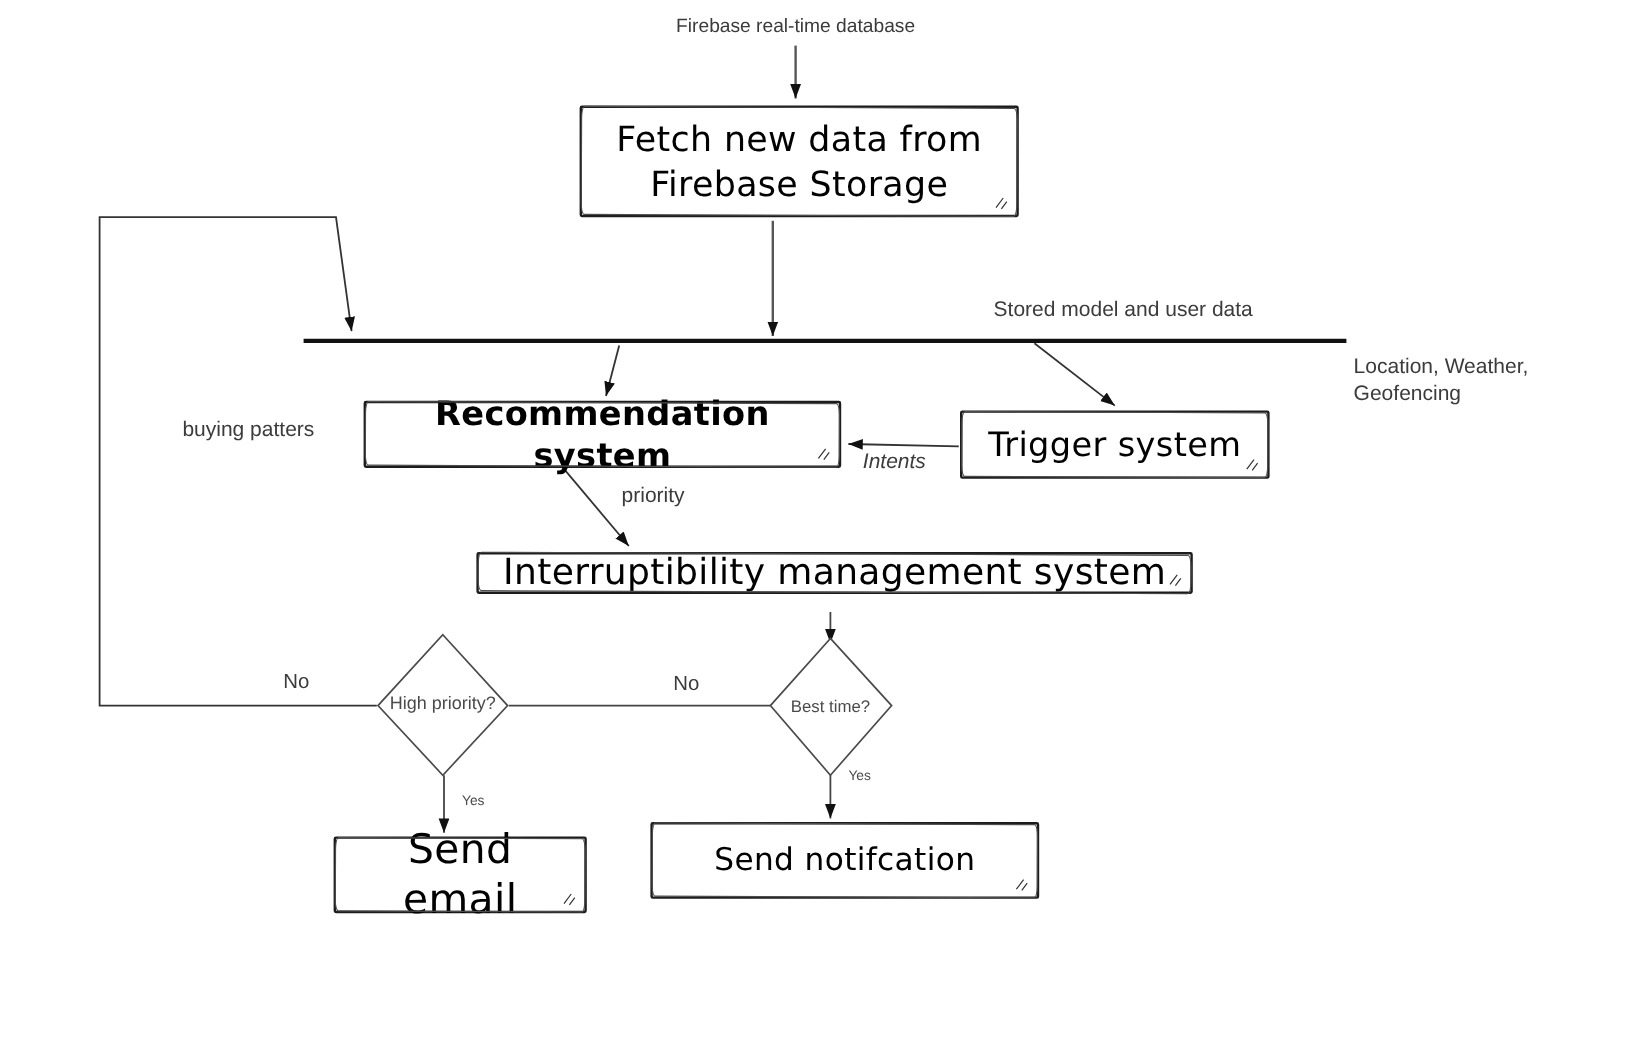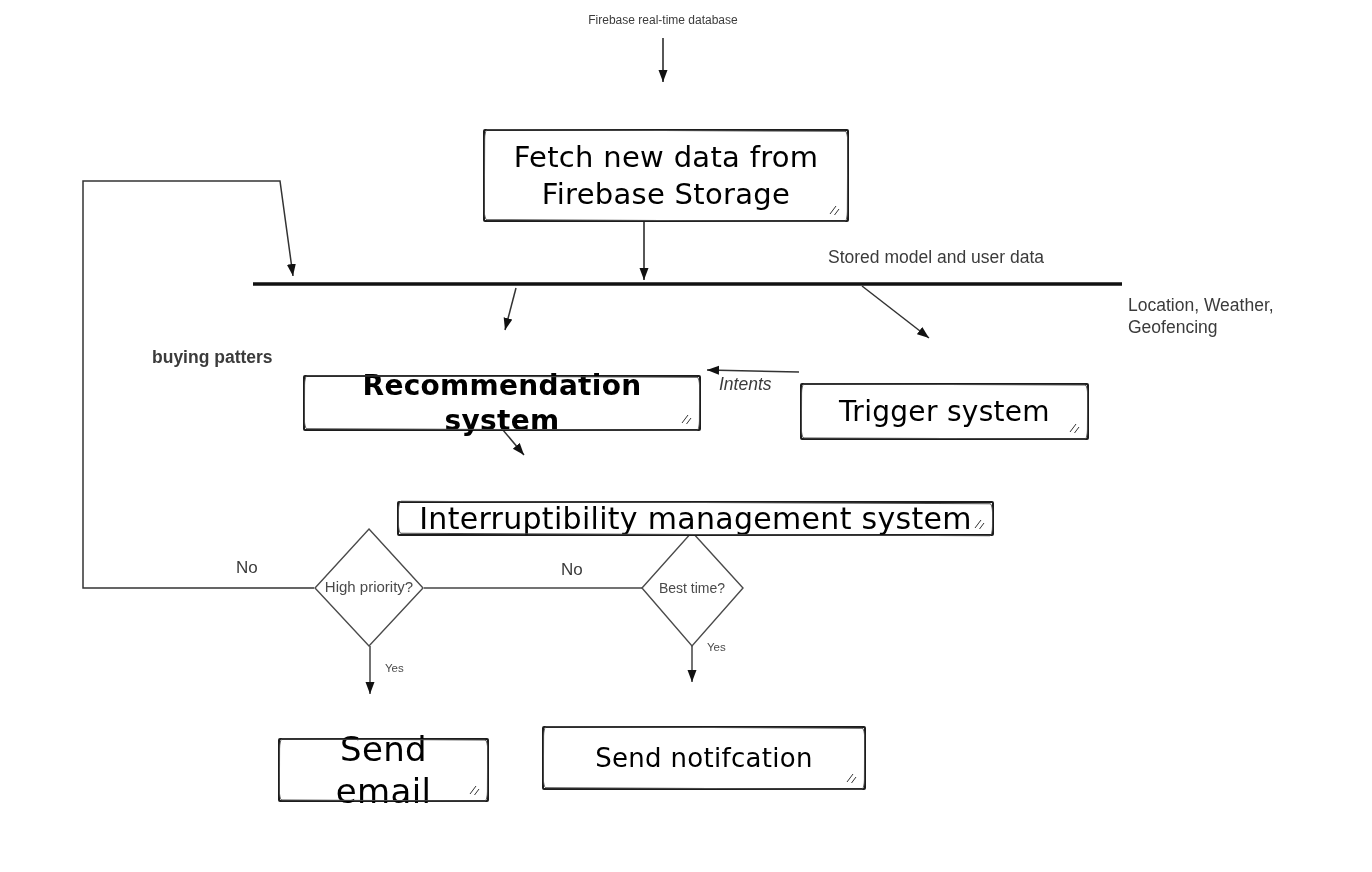--- a/index.html
+++ b/index.html
@@ -18,21 +18,20 @@
     background:#fff;
     border:2px solid #1c1c1c;
     border-radius:2px;
     display:flex;align-items:center;justify-content:center;
     text-align:center;
     color:#000;
     font-family:"DejaVu Sans", sans-serif;
     letter-spacing:0.3px;
     box-sizing:border-box;
     z-index:3;
-    margin-top:41px;
   }
   .node::after{ 
     content:"";
     position:absolute;inset:-1px;
     border:1px solid #4d4d4d;
     border-radius:3px/10px;
     transform:rotate(0.25deg);
     pointer-events:none;
   }
   .node .txt{padding:2px 14px;line-height:1.25;}
@@ -98,21 +97,21 @@
     </svg>
   </div>
 
   <div class="node" style="left:303px;top:334px;width:398px;height:56px;font-size:28px;font-weight:bold;">
     <span class="txt">Recommendation system</span>
     <svg class="hatch" width="14" height="11">
       <path d="M2 9 L8 1 M6.5 10 L11 4" stroke="#333" stroke-width="1" fill="none"></path>
     </svg>
   </div>
 
-  <div class="node" style="left:800px;top:342px;width:289px;height:57px;font-size:28px;">
+  <div class="node" style="left:800px;top:342px;width:258px;height:57px;font-size:28px;">
     <span class="txt">Trigger system</span>
     <svg class="hatch" width="14" height="11">
       <path d="M2 9 L8 1 M6.5 10 L11 4" stroke="#333" stroke-width="1" fill="none"></path>
     </svg>
   </div>
 
   <div class="node" style="left:397px;top:460px;width:597px;height:35px;font-size:30px;">
     <span class="txt">Interruptibility management system</span>
     <svg class="hatch" width="14" height="11">
       <path d="M2 9 L8 1 M6.5 10 L11 4" stroke="#333" stroke-width="1" fill="none"></path>
@@ -129,25 +128,25 @@
   <div class="node" style="left:542px;top:685px;width:324px;height:64px;font-size:26px;">
     <span class="txt">Send notifcation</span>
     <svg class="hatch" width="14" height="11">
       <path d="M2 9 L8 1 M6.5 10 L11 4" stroke="#333" stroke-width="1" fill="none"></path>
     </svg>
   </div>
 
   <div class="lbl tiny-node" style="left:315px;top:578px;width:108px;">High priority?</div>
   <div class="lbl tiny-node" style="left:642px;top:580px;width:100px;font-size:14px;">Best time?</div>
 
-  <div class="lbl center" style="left:553px;top:13px;width:220px;font-size:12px;">Firebase real-time database</div>
+  <div class="lbl center" style="left:553px;top:13px;width:220px;font-size:16px;">Firebase real-time database</div>
   <div class="lbl" style="left:828px;top:247px;">Stored model and user data</div>
   <div class="lbl" style="left:1128px;top:295px;">Location, Weather,
 Geofencing</div>
-  <div class="lbl" style="left:152px;top:347px;font-weight:bold;">buying patters</div>
+  <div class="lbl" style="left:152px;top:347px;">buying patters</div>
   <div class="lbl" style="left:719px;top:374px;font-style:italic;">Intents</div>
   <div class="lbl" style="left:518px;top:402px;">priority</div>
   <div class="lbl" style="left:236px;top:557px;font-size:17px;">No</div>
   <div class="lbl" style="left:561px;top:559px;font-size:17px;">No</div>
   <div class="lbl small" style="left:385px;top:661px;">Yes</div>
   <div class="lbl small" style="left:707px;top:640px;">Yes</div>
 
 </div>
 
 </body></html>

